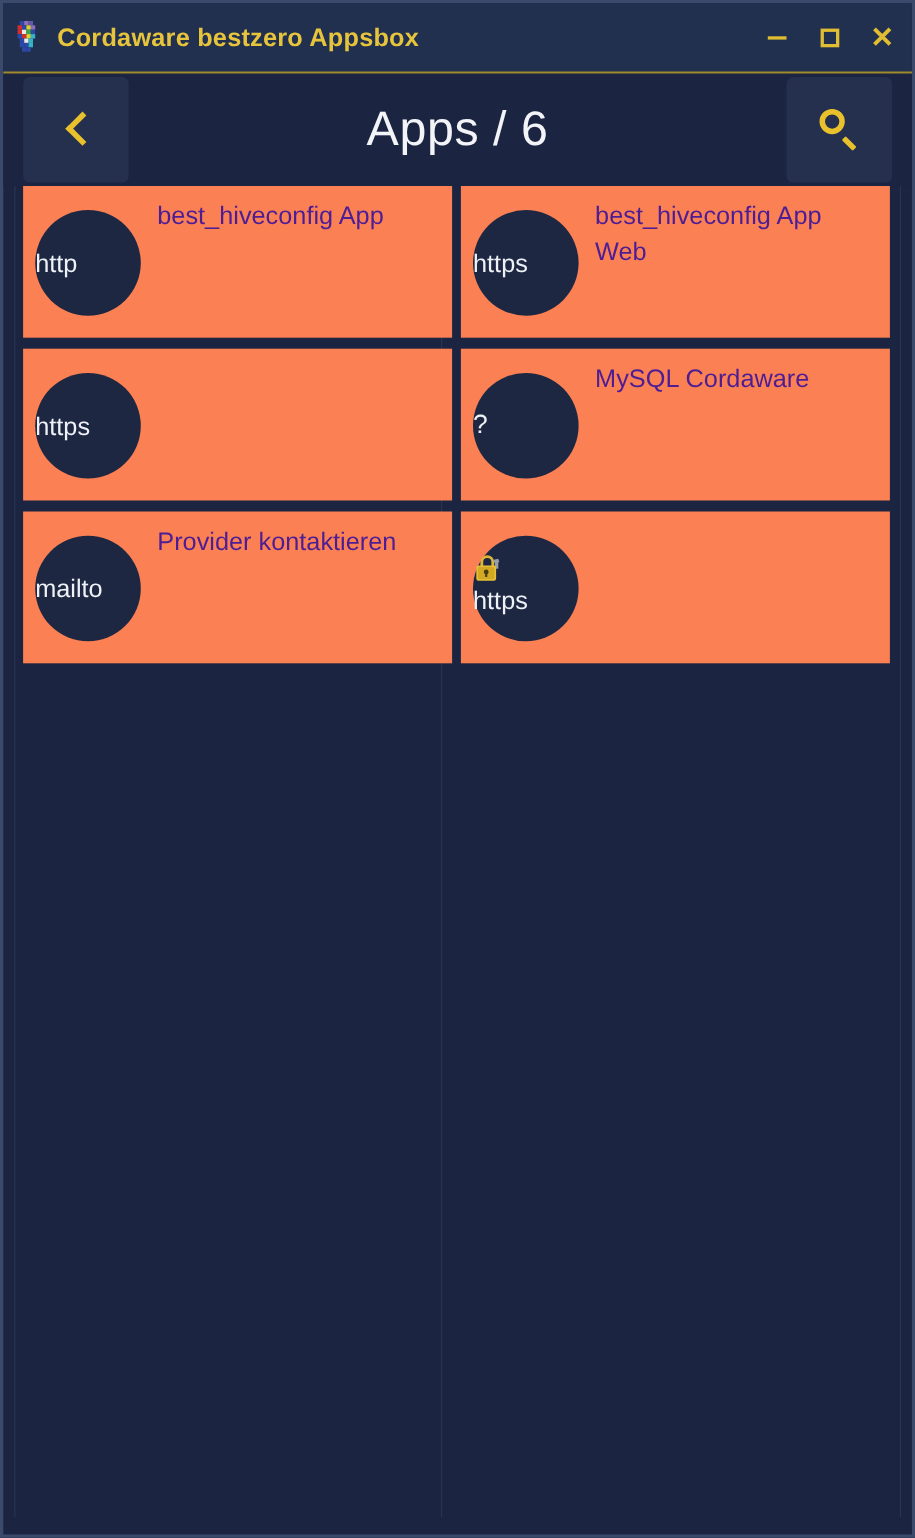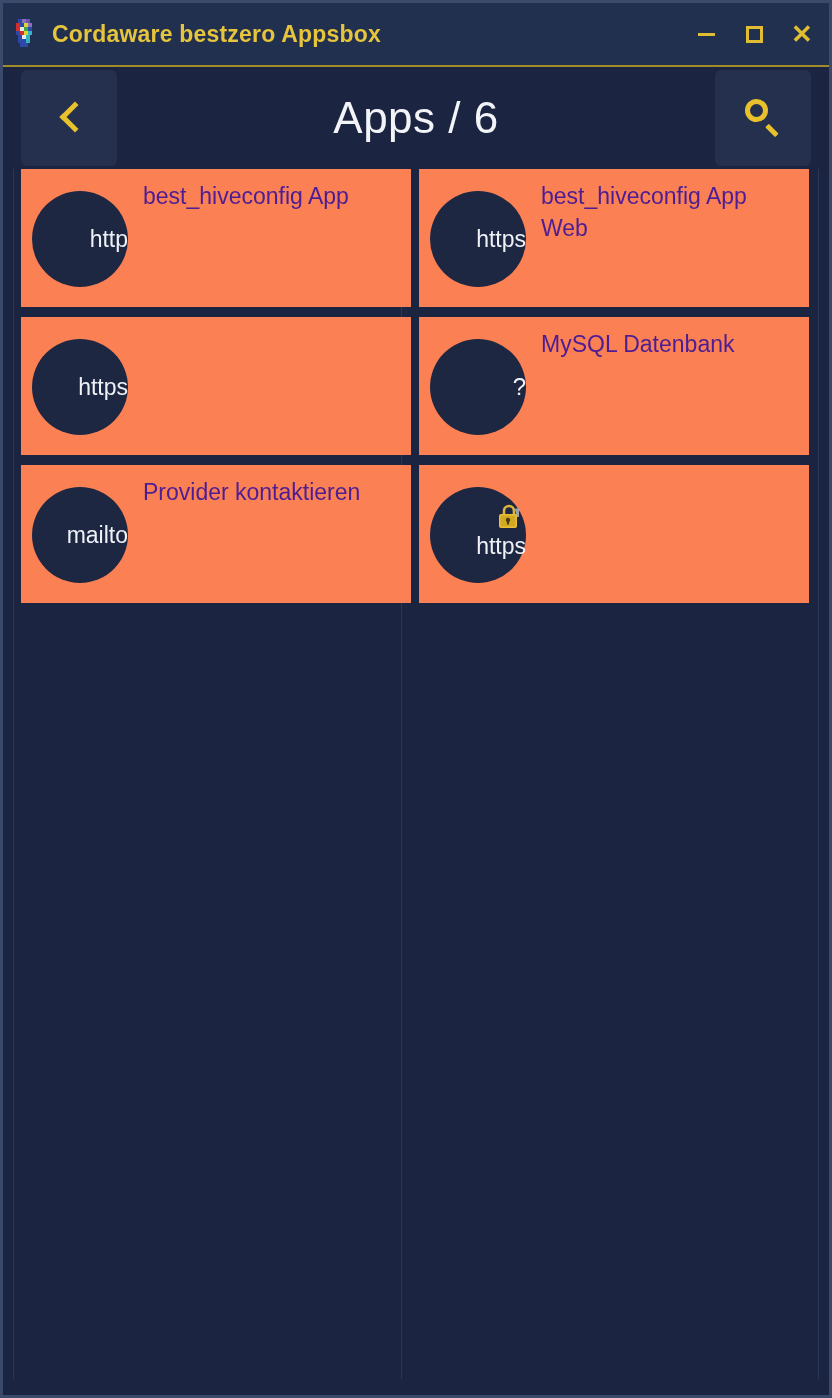--- a/index.html
+++ b/index.html
@@ -202,21 +202,21 @@
   .badge {
     position: absolute;
     left: 11px;
     top: 22px;
     width: 96px;
     height: 96px;
     border-radius: 50%;
     background: #1d2742;
     display: flex;
     flex-direction: column;
-    align-items: flex-end;
+    align-items: flex-start;
     justify-content: center;
     color: #eef1f6;
     font-size: 23px;
     line-height: 1.05;
   }
   .badge.with-lock {
     justify-content: flex-start;
     padding-top: 16px;
     box-sizing: border-box;
   }
@@ -319,21 +319,21 @@
       <div class="tile">
         <div class="badge">
           <span class="scheme">https</span>
         </div>
       </div>
 
       <div class="tile">
         <div class="badge">
           <span class="scheme qmark">?</span>
         </div>
-        <div class="tile-label">MySQL Datenbank</div>
+        <div class="tile-label">MySQL Cordaware</div>
       </div>
 
       <div class="tile">
         <div class="badge">
           <span class="scheme">mailto</span>
         </div>
         <div class="tile-label">Provider kontaktieren</div>
       </div>
 
       <div class="tile">

